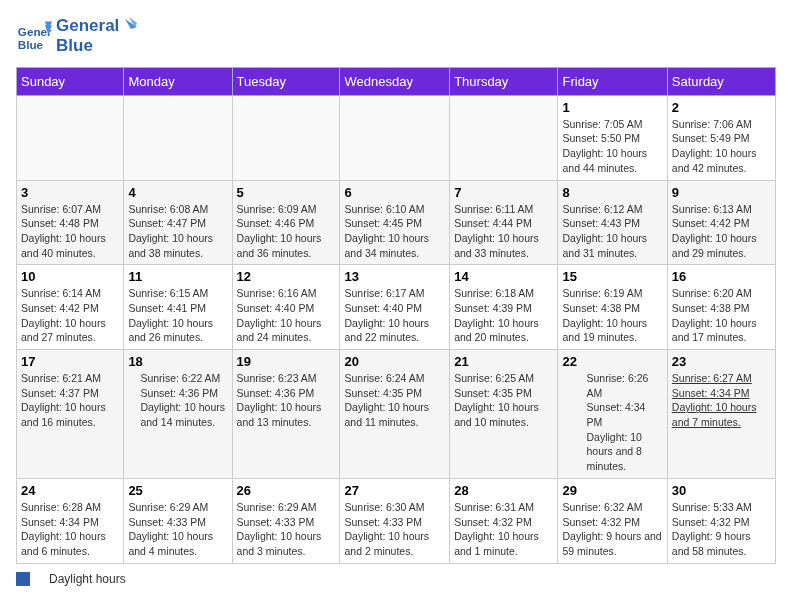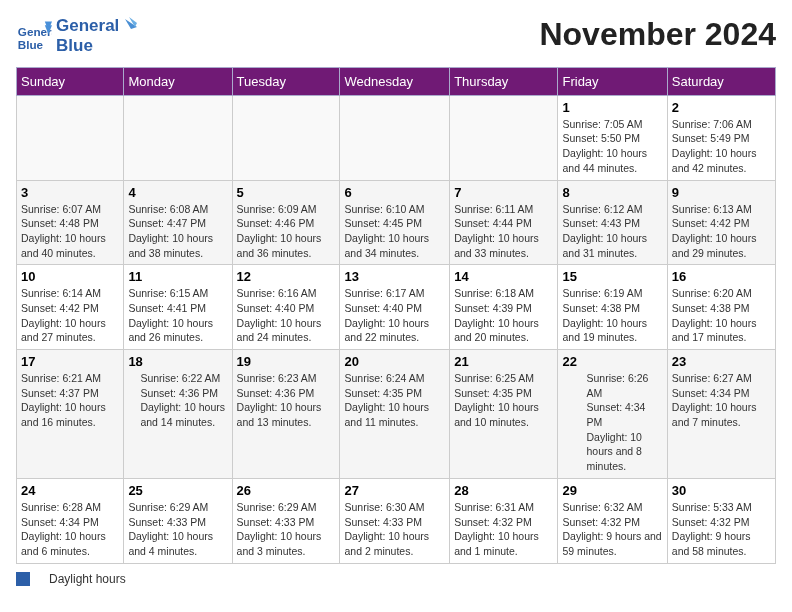--- a/index.html
+++ b/index.html
@@ -36,21 +36,21 @@
     .location-title {
       font-size: 16px;
       color: #333;
     }
     .calendar {
       width: 100%;
       border-collapse: collapse;
       font-size: 11px;
     }
     .calendar th {
-      background: #701a75;
+      background: #6d28d9;
       color: #fff;
       padding: 6px 4px;
       text-align: left;
       font-size: 13px;
       font-weight: normal;
       border: 1px solid #aac;
       margin-left: 16px;
     }
     .calendar td {
       vertical-align: top;
@@ -106,21 +106,20 @@
     <div style="display:flex;flex-direction:column;line-height:1.2;">
       <span style="font-size:17px;font-weight:bold;color:#2c5fa8;">General</span>
       <span style="font-size:17px;font-weight:bold;color:#2c5fa8;">Blue</span>
     </div>
     <svg width="24" height="30" viewBox="0 0 24 30" style="margin-left:-10px;margin-top:-8px;">
       <polygon points="12,2 24,10 18,12" fill="#4a8fd4"></polygon>
       <polygon points="16,0 24,6 22,10" fill="#6aaee4"></polygon>
     </svg>
   </div>
   <div class="title-area">
-    <div class="month-title">November 2024</div>
   </div>
 </div>
 
 <table class="calendar">
   <thead>
     <tr>
     <th>Sunday</th>
         <th>Monday</th>
         <th>Tuesday</th>
         <th>Wednesday</th>
@@ -269,21 +268,21 @@
 Daylight: 10 hours and 10 minutes.</div>
         </td>
         <td>
           <span class="day-num">22</span>
           <div class="day-info" style="white-space: pre-line; margin-left: 24px;">Sunrise: 6:26 AM
 Sunset: 4:34 PM
 Daylight: 10 hours and 8 minutes.</div>
         </td>
         <td>
           <span class="day-num">23</span>
-          <div class="day-info" style="white-space: pre-line;">Sunrise: 6:27 AM
+          <div class="day-info" style="white-space: pre-line; text-decoration: underline;">Sunrise: 6:27 AM
 Sunset: 4:34 PM
 Daylight: 10 hours and 7 minutes.</div>
         </td>
       </tr>
       <tr>
         <td>
           <span class="day-num">24</span>
           <div class="day-info" style="white-space: pre-line;">Sunrise: 6:28 AM
 Sunset: 4:34 PM
 Daylight: 10 hours and 6 minutes.</div>

